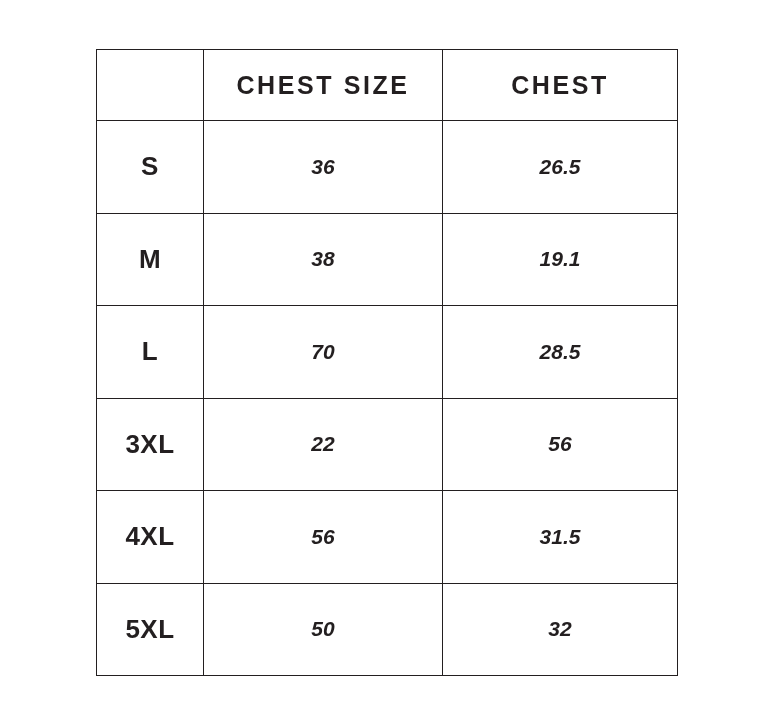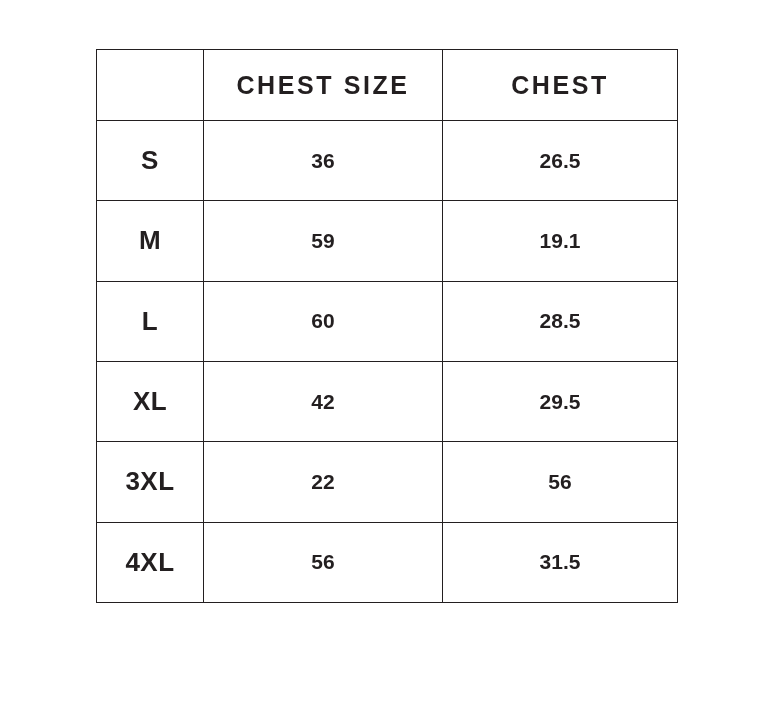--- a/index.html
+++ b/index.html
@@ -22,21 +22,21 @@
   }
   .table-wrap {
     position: absolute;
     left: 96px;
     top: 49px;
     width: 581px;
     height: 621px;
   }
   table.size-chart {
     width: 581px;
-    height: 554px;
+    height: 627px;
     border-collapse: collapse;
     table-layout: fixed;
   }
   table.size-chart td,
   table.size-chart th {
     border: 1.6px solid #231f20;
     padding: 0;
     text-align: center;
     vertical-align: middle;
   }
@@ -59,20 +59,21 @@
   .size-cell {
     font-size: 26px;
     font-weight: 700;
     letter-spacing: 0.5px;
     color: #231f20;
   }
   .val-cell {
     font-size: 21px;
     font-weight: 600;
     color: #231f20;
+    font-style: italic;
   }
 </style>
 </head>
 <body>
 
 <div class="page">
   <div class="table-wrap">
     <table class="size-chart">
       <colgroup>
         <col class="c-size">
@@ -87,39 +88,39 @@
         </tr>
       </thead>
       <tbody>
         <tr>
           <td class="size-cell">S</td>
           <td class="val-cell">36</td>
           <td class="val-cell">26.5</td>
         </tr>
         <tr>
           <td class="size-cell">M</td>
-          <td class="val-cell">59</td>
+          <td class="val-cell">38</td>
           <td class="val-cell">19.1</td>
         </tr>
         <tr>
           <td class="size-cell">L</td>
-          <td class="val-cell">60</td>
+          <td class="val-cell">70</td>
           <td class="val-cell">28.5</td>
-        </tr>
-        <tr>
-          <td class="size-cell">XL</td>
-          <td class="val-cell">42</td>
-          <td class="val-cell">29.5</td>
         </tr>
         <tr>
           <td class="size-cell">3XL</td>
           <td class="val-cell">22</td>
           <td class="val-cell">56</td>
         </tr>
         <tr>
           <td class="size-cell">4XL</td>
           <td class="val-cell">56</td>
           <td class="val-cell">31.5</td>
         </tr>
+        <tr>
+          <td class="size-cell">5XL</td>
+          <td class="val-cell">50</td>
+          <td class="val-cell">32</td>
+        </tr>
       </tbody>
     </table>
   </div>
 </div>
 
 </body></html>

